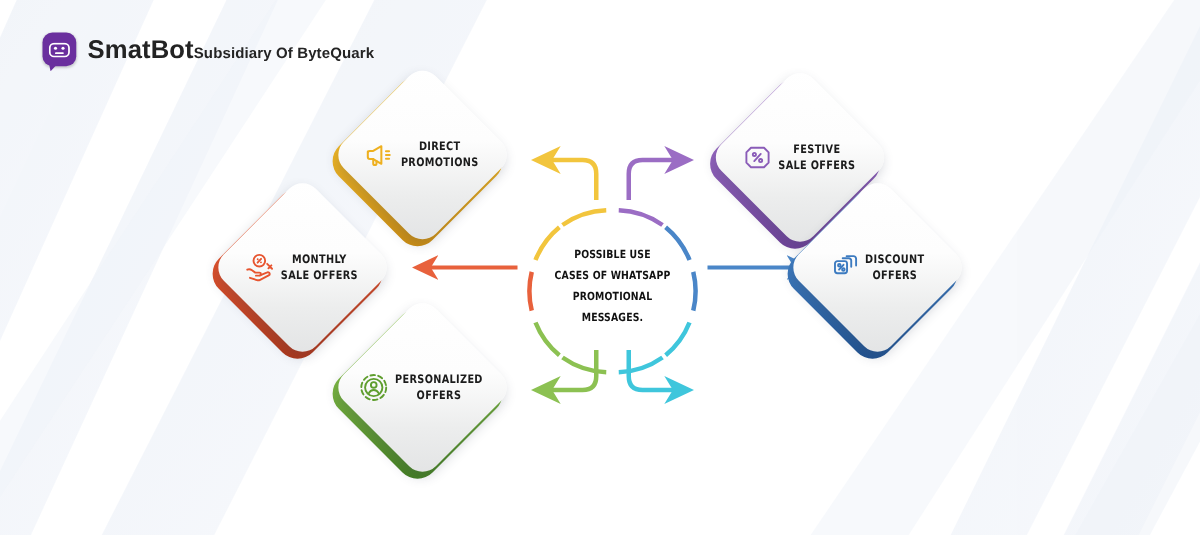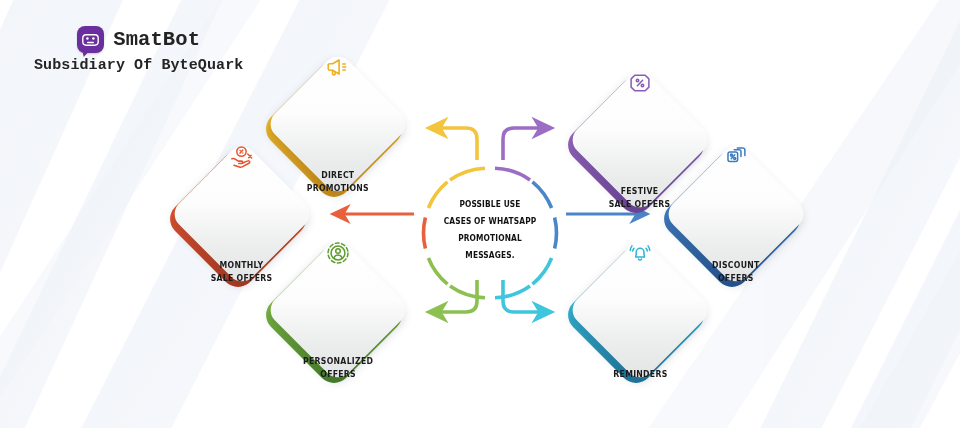--- a/index.html
+++ b/index.html
@@ -8,36 +8,36 @@
     font-family:"Liberation Sans",sans-serif;
     background:#ffffff;
     position:relative;
   }
 
   
   #bg{position:absolute;inset:0;overflow:hidden;background:#fefeff;}
   #bg svg{position:absolute;inset:0;width:960px;height:428px;}
 
   
-  #brand{position:absolute;left:34px;top:26px;display:flex;flex-direction:column;align-items:center;font-family:Liberation Mono, monospace;}
+  #brand{position:absolute;left:34px;top:26px;display:flex;flex-direction:row;align-items:center;}
   #brandrow{display:flex;align-items:center;gap:9px;}
   #logo-mark{
     width:27px;height:27px;border-radius:8px;
     background:#6a2f9e;
     display:flex;align-items:center;justify-content:center;
     position:relative;
     box-shadow:0 1px 2px rgba(0,0,0,.18);
   }
   #logo-mark:after{
     content:"";position:absolute;left:5px;bottom:-4px;
     width:8px;height:7px;background:#6a2f9e;
     clip-path:polygon(0 0,100% 0,18% 100%);
   }
   #brandname{font-size:20.5px;font-weight:700;color:#232323;letter-spacing:.1px;}
-  #brandsub{font-size:15px;font-weight:700;color:#242424;margin-top:4px;letter-spacing:.1px;text-align:center;}
+  #brandsub{font-size:12px;font-weight:700;color:#242424;margin-top:4px;letter-spacing:.1px;text-align:center;}
 
   
   #diagram{position:absolute;left:0;top:0;width:960px;height:428px;}
   #wires{position:absolute;left:0;top:0;width:960px;height:428px;}
 
   
   #hub{
     position:absolute;left:417px;top:160px;width:146px;height:146px;
   }
   #hub svg{position:absolute;inset:0;}
@@ -58,21 +58,21 @@
     transform-origin:center;
   }
   .card .front{
     position:absolute;width:104px;height:104px;border-radius:15px;
     transform:rotate(45deg);
     background:linear-gradient(135deg,#ffffff 0%,#fdfdfd 42%,#eceded 72%,#e2e3e4 100%);
     box-shadow:2px 4px 9px rgba(60,70,90,.22);
   }
   .card .inner{
     position:absolute;width:140px;height:140px;left:0;top:0;
-    display:flex;flex-direction:column;align-items:center;justify-content:space-between;
+    display:flex;align-items:center;justify-content:center;
     gap:1px;
   }
   .card .ico{width:26px;height:26px;display:block;}
   .card .lbl{
     font-family:"DejaVu Sans Condensed","Liberation Sans",sans-serif;
     font-size:9.4px;font-weight:700;color:#1b1b1b;
     text-align:center;line-height:13px;letter-spacing:.3px;
     transform:scaleX(.92);
   }
 </style>
@@ -231,66 +231,50 @@
         <circle cx="12" cy="10.1" r="2.1"></circle>
         <path d="M8.4 16.2a3.9 3.9 0 0 1 7.2 0"></path>
       </svg>
       <div class="lbl">
         <div>PERSONALIZED</div>
         <div>OFFERS</div>
       </div>
     </div>
   </div>
 
-  <div class="card" style="left:570px;top:70px;">
+  <div class="card" style="left:570px;top:56px;">
     <div class="back" style="left:13px;top:22px;background:linear-gradient(135deg,#ae82d2 0%,#9263bd 45%,#6b3f96 100%);"></div>
     <div class="front" style="left:18px;top:18px;"></div>
     <div class="inner">
       <svg class="ico" viewBox="0 0 24 24" fill="none" stroke="#8a5cb8" stroke-width="1.4" stroke-linecap="round" stroke-linejoin="round">
         <path d="M7.2 4.8h9.6l3.4 3.4v7.6l-3.4 3.4H7.2L3.8 15.8V8.2z"></path>
         <path d="M9.6 14.6l4.8-5.2"></path>
         <circle cx="9.7" cy="9.7" r="1.15"></circle>
         <circle cx="14.3" cy="14.3" r="1.15"></circle>
       </svg>
       <div class="lbl">
         <div>FESTIVE</div>
         <div>SALE OFFERS</div>
       </div>
     </div>
   </div>
 
-  <div class="card" style="left:666px;top:144px;">
+  <div class="card" style="left:632px;top:144px;">
     <div class="back" style="left:13px;top:22px;background:linear-gradient(135deg,#5e9ad8 0%,#3d7bc0 45%,#1d4e8c 100%);"></div>
     <div class="front" style="left:18px;top:18px;"></div>
     <div class="inner">
       <svg class="ico" viewBox="0 0 24 24" fill="none" stroke="#3d7bc0" stroke-width="1.4" stroke-linecap="round" stroke-linejoin="round">
         <path d="M13.2 3.6h5.1a1.9 1.9 0 0 1 1.9 1.9v5.1"></path>
         <path d="M10.3 5.2h4.6a1.7 1.7 0 0 1 1.7 1.7v4.6"></path>
         <path d="M4.6 9.1a1.8 1.8 0 0 1 1.8-1.8h5.3a1.8 1.8 0 0 1 1.8 1.8v5.3a1.8 1.8 0 0 1-1.8 1.8H6.4a1.8 1.8 0 0 1-1.8-1.8z"></path>
         <path d="M7.6 13.6l3.3-3.6"></path>
         <circle cx="7.8" cy="10.3" r=".95"></circle>
         <circle cx="10.8" cy="13.4" r=".95"></circle>
       </svg>
       <div class="lbl">
         <div>DISCOUNT</div>
         <div>OFFERS</div>
       </div>
     </div>
   </div>
 
-  <div class="card" style="left:570px;top:240px;">
-    <div class="back" style="left:13px;top:22px;background:linear-gradient(135deg,#58d6e8 0%,#2fb4d2 45%,#1a6f98 100%);"></div>
-    <div class="front" style="left:18px;top:18px;"></div>
-    <div class="inner">
-      <svg class="ico" viewBox="0 0 24 24" fill="none" stroke="#2fb4d2" stroke-width="1.4" stroke-linecap="round" stroke-linejoin="round">
-        <path d="M8 15.6c0-.9.5-1.3.5-2.6v-1.7a3.6 3.6 0 0 1 7.2 0V13c0 1.3.5 1.7.5 2.6z"></path>
-        <path d="M10.6 17.6a1.5 1.5 0 0 0 2.8 0"></path>
-        <path d="M6.4 7.6a5.4 5.4 0 0 0-1.2 2.6M4.6 5.4A8 8 0 0 0 3 9.6"></path>
-        <path d="M17.6 7.6a5.4 5.4 0 0 1 1.2 2.6M19.4 5.4A8 8 0 0 1 21 9.6"></path>
-      </svg>
-      <div class="lbl">
-        <div>REMINDERS</div>
-        <div></div>
-      </div>
-    </div>
-  </div>
 
 </div>
 
 </body></html>

